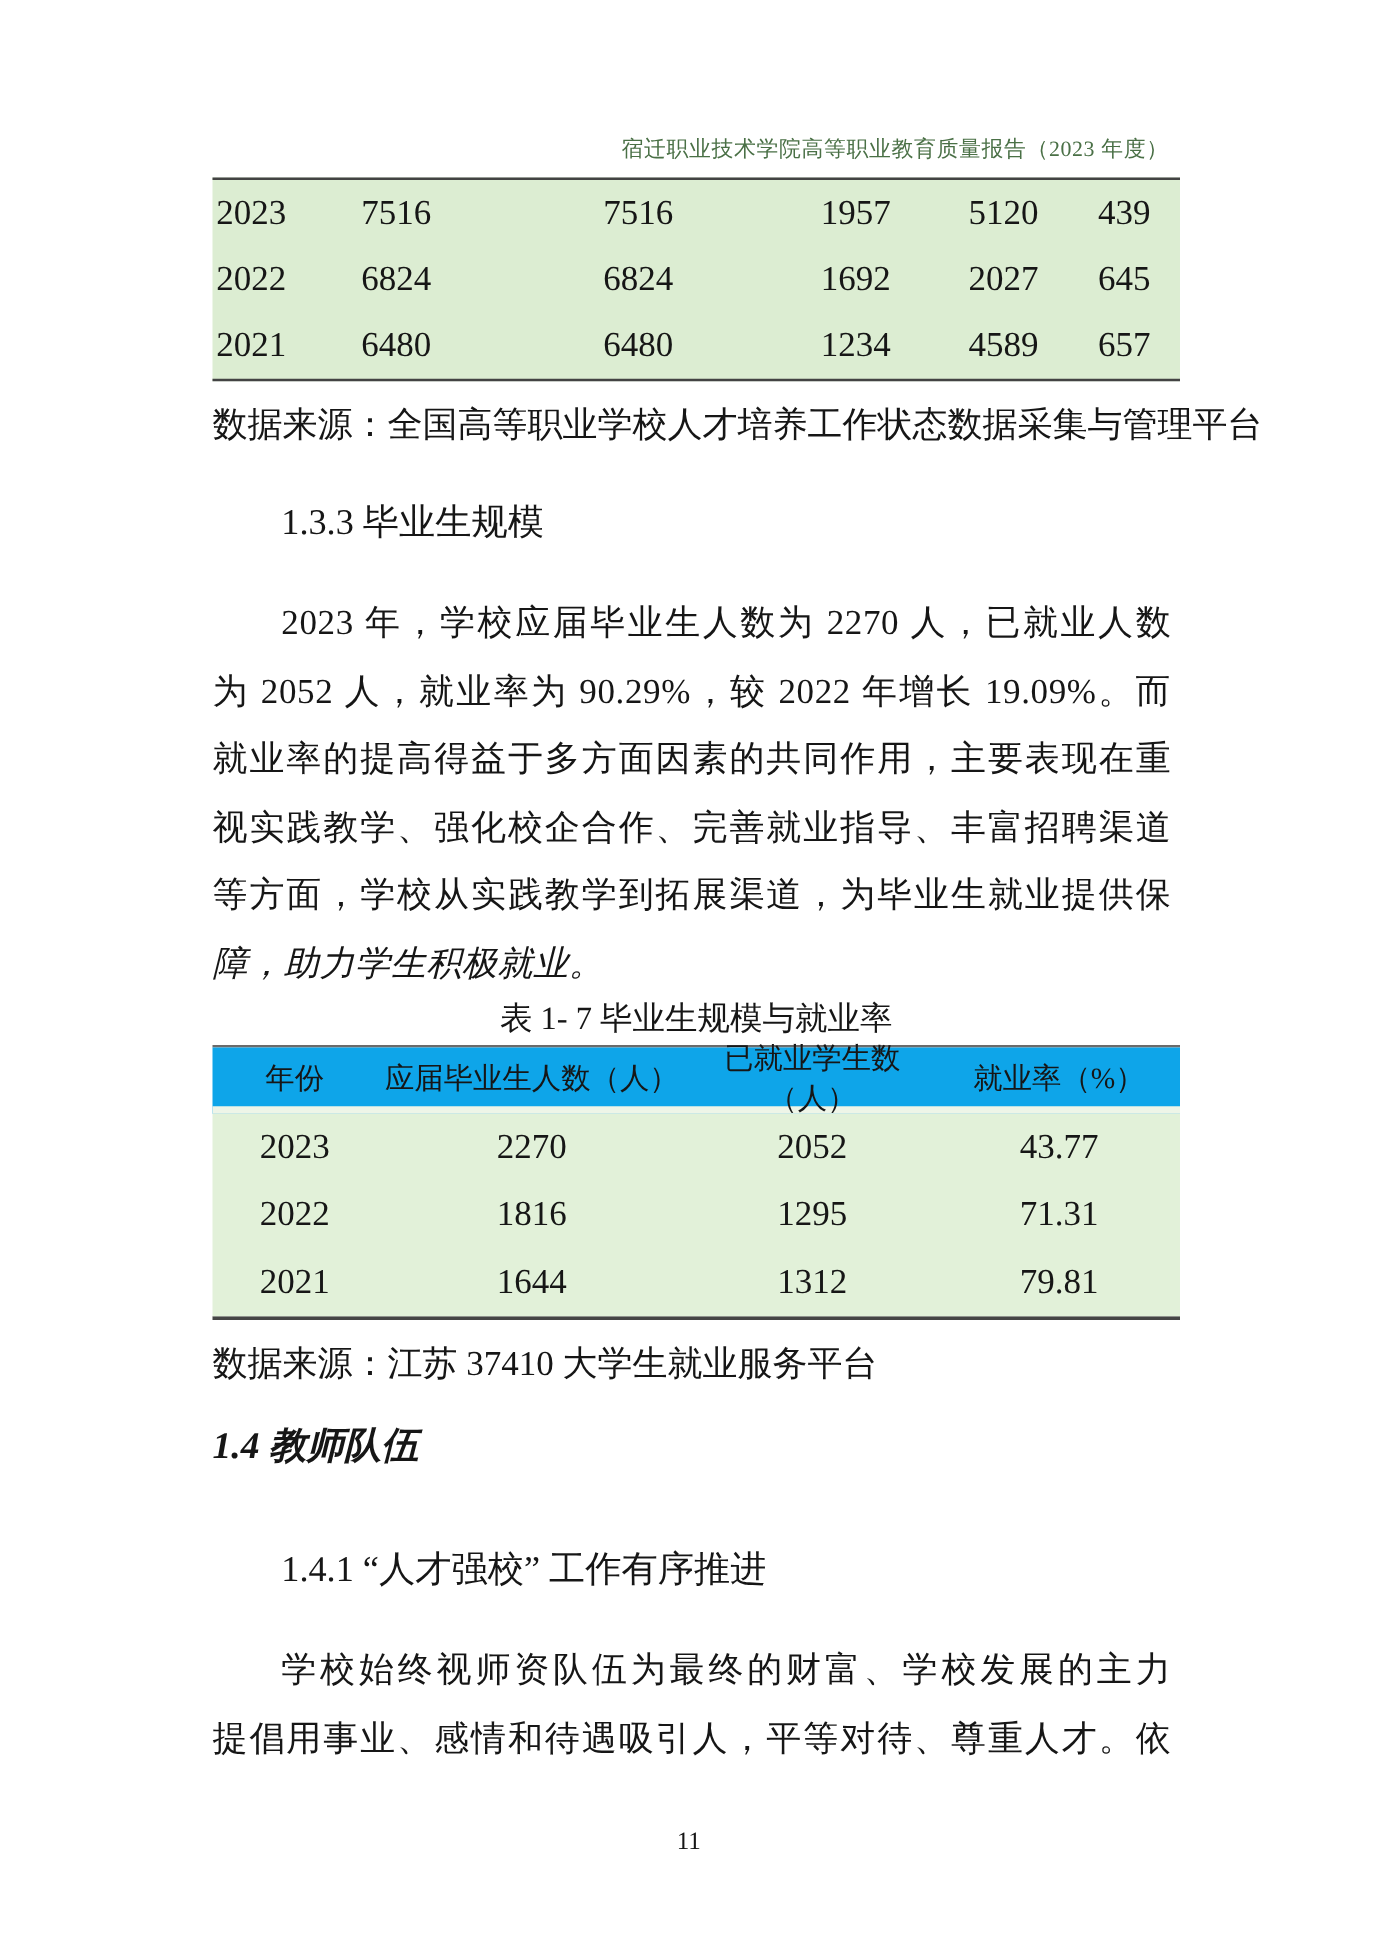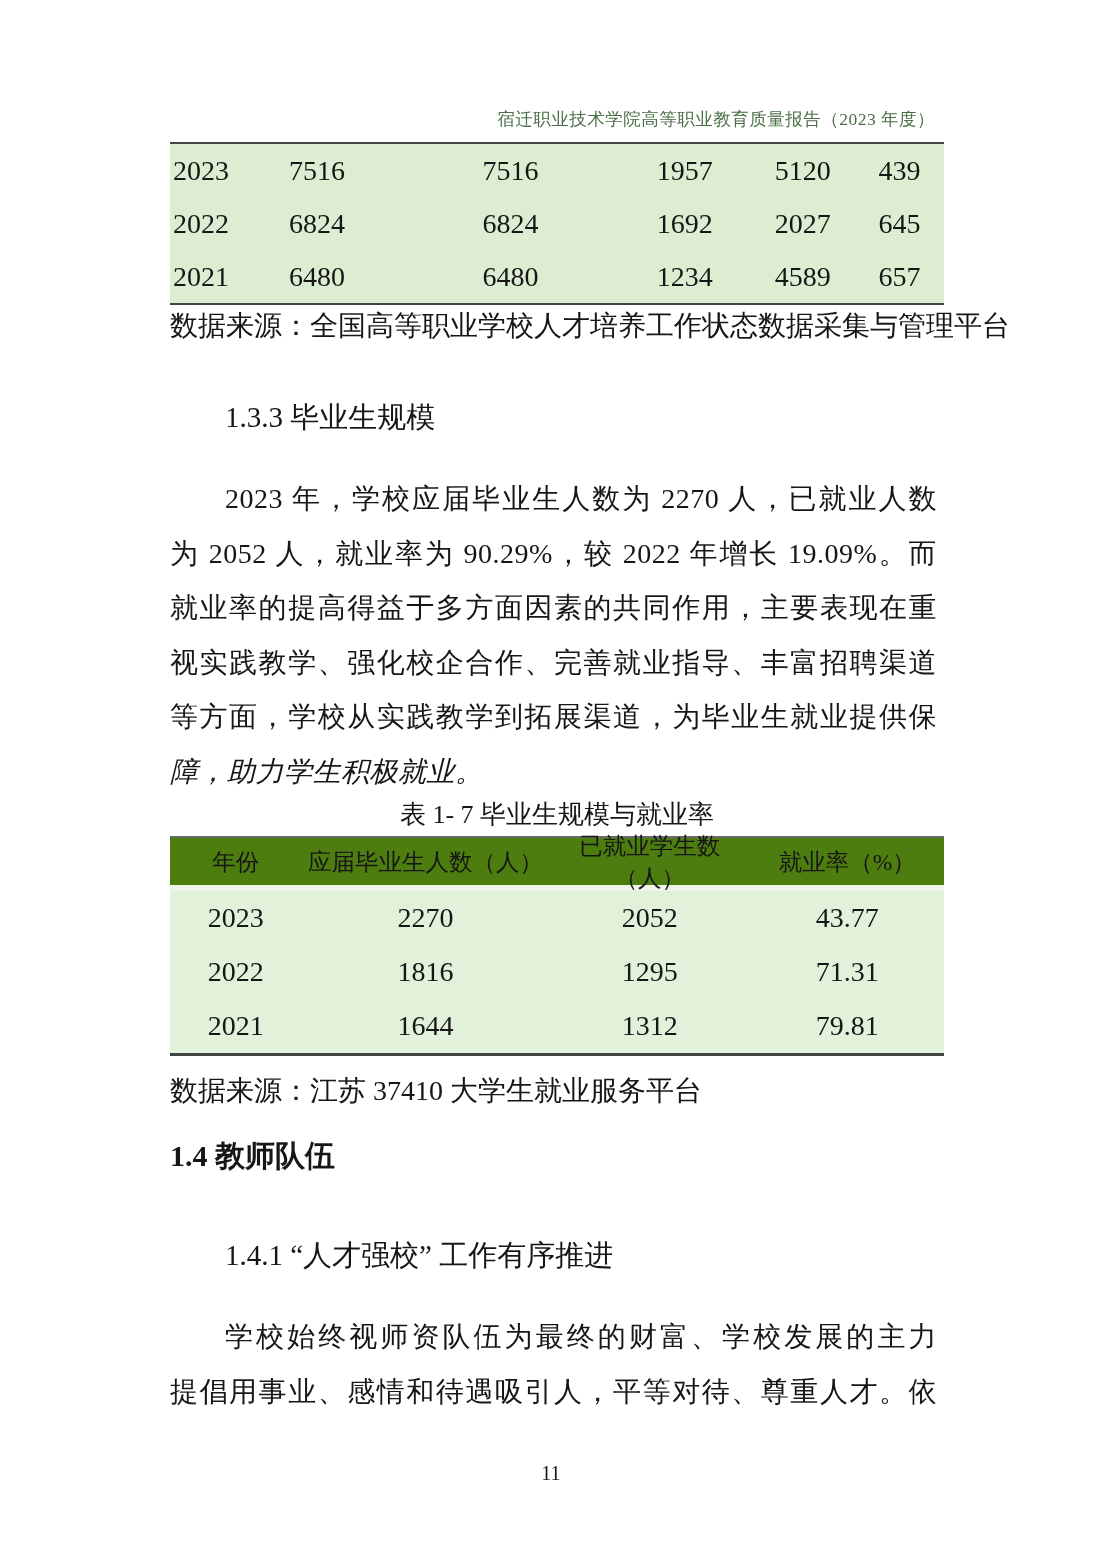--- a/index.html
+++ b/index.html
@@ -43,25 +43,25 @@
   .tbl-enroll .c4 { flex: 0 0 17%; }
   .tbl-enroll .c5 { flex: 0 0 13.5%; }
   .tbl-enroll .c6 { flex: 0 0 11.5%; }
 
   .src-line {
     position: absolute;
     left: 170px;
     font-size: 28px;
     white-space: nowrap;
   }
-  .src1 { top: 297px; }
+  .src1 { top: 311px; }
   .src2 { top: 1062px; }
 
   .h-133 { position: absolute; left: 225px; top: 388px; font-size: 29px; }
-  .h-14  { position: absolute; left: 170px; top: 1126px; font-size: 30px; font-weight: bold; }
+  .h-14  { position: absolute; left: 170px; top: 1126px; font-size: 30px; font-weight: bold; font-style: italic; }
   .h-141 { position: absolute; left: 225px; top: 1226px; font-size: 29px; text-align: right; }
 
   .para { position: absolute; left: 170px; width: 767px; font-size: 28px; letter-spacing: 0.5px; }
   .p1 { top: 462px; }
   .p2 { top: 1299px; }
   .pline { height: 54.5px; line-height: 54.5px; text-align: justify; text-align-last: justify; overflow: hidden; }
   .p2 .pline { height: 55px; line-height: 55px; }
   .pline.indent { padding-left: 55px; width: 712px; }
   .pline.last { text-align: center; text-align-last: left; font-style: italic; }
 
@@ -77,21 +77,21 @@
   
   .tbl-grad {
     top: 826px;
     border-top: 2px solid #6a6a6a;
     border-bottom: 3px solid #454545;
   }
   .tbl-grad .hrow {
     display: flex;
     align-items: center;
     height: 47px;
-    background: #4d7c0f;
+    background: #0ea5e9;
     border-bottom: 6px solid #eef5e8;
     font-size: 23.5px;
   }
   .tbl-grad .tbody { background: #e2f1d9; }
   .tbl-grad .row { display: flex; align-items: center; height: 54px; font-size: 28px; }
   .tbl-grad .c { text-align: center; }
   .tbl-grad .g1 { flex: 0 0 17%; }
   .tbl-grad .g2 { flex: 0 0 32%; }
   .tbl-grad .g3 { flex: 0 0 26%; }
   .tbl-grad .g4 { flex: 0 0 25%; }

